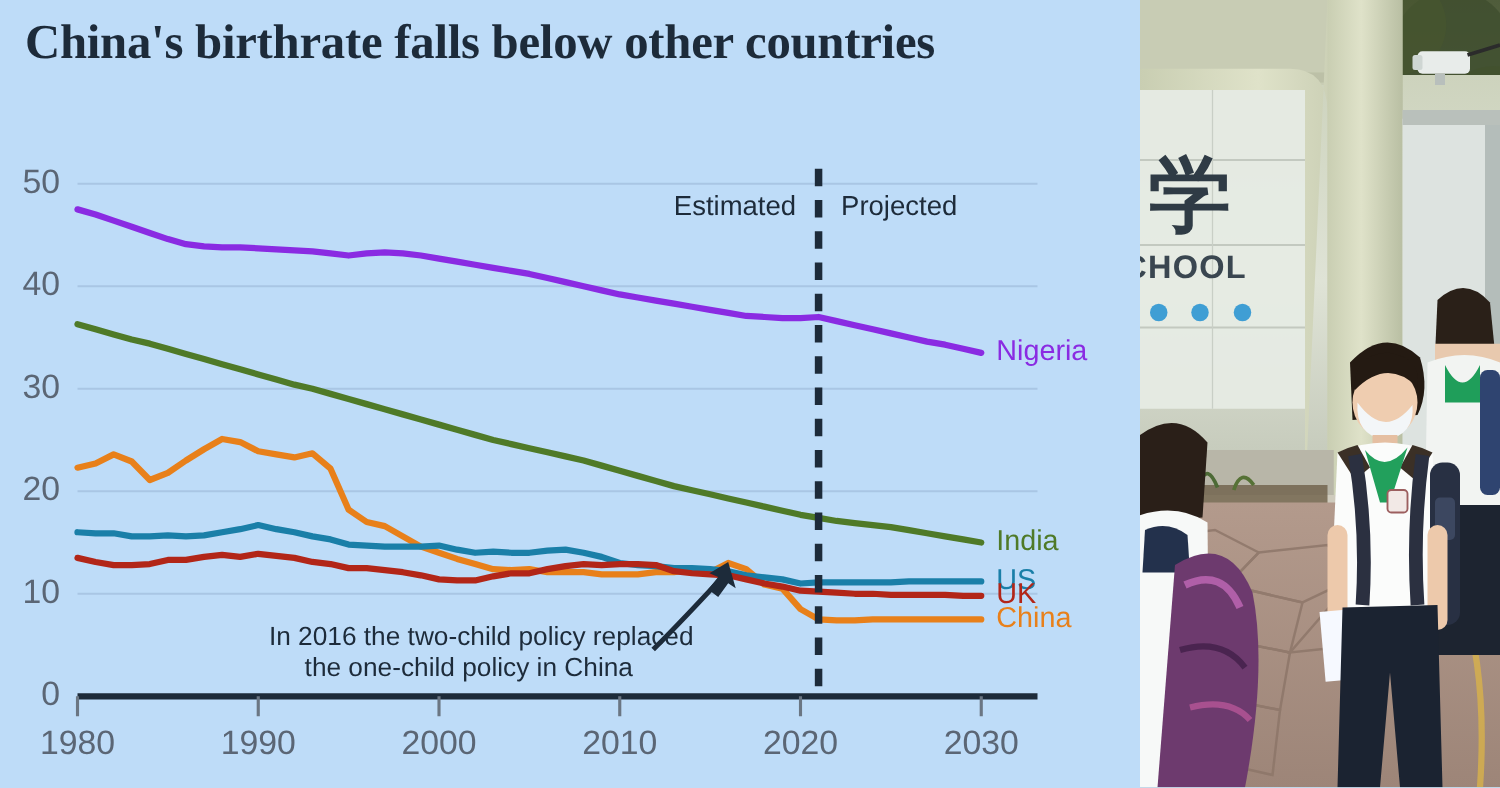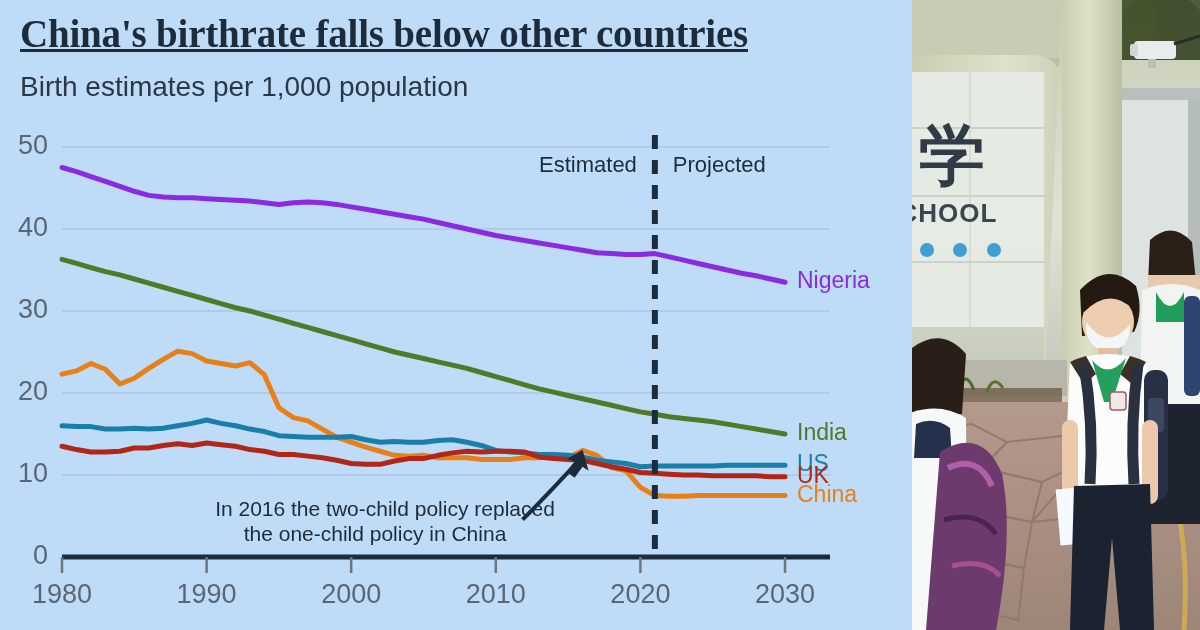--- a/index.html
+++ b/index.html
@@ -13,21 +13,21 @@
 
   
   .chart-panel {
     position:absolute; left:0; top:0; width:912px; height:630px;
     background:#bedcf8;
   }
   .headline {
     position:absolute; left:20px; top:12px;
     font-family:"Liberation Serif", serif;
     font-weight:700; font-size:39px; line-height:44px;
-    color:#1d2b3a; letter-spacing:-0.2px; white-space:nowrap;text-decoration:underline;
+    color:#1d2b3a; letter-spacing:-0.2px; white-space:nowrap;
   }
   .subhead {
     position:absolute; left:20px; top:70px;
     font-size:28px; line-height:34px; color:#2b3744; font-weight:400;
     white-space:nowrap;
   }
   .plot-wrap { position:absolute; left:0; top:0; width:912px; height:630px; }
   svg.plot { position:absolute; left:0; top:0; }
 
   .ytick {
@@ -58,21 +58,20 @@
   .photo-panel svg { display:block; }
 </style>
 </head>
 <body>
 
 <div id="root">
 
   <div class="chart-panel">
 
     <div class="headline">China's birthrate falls below other countries</div>
-    <div class="subhead">Birth estimates per 1,000 population</div>
 
     <div class="plot-wrap">
       <svg class="plot" width="912" height="630" viewBox="0 0 912 630">
         <g id="gridlines">
             <line x1="62" y1="475" x2="830" y2="475" stroke="#a9c6e4" stroke-width="1.5"></line>
             <line x1="62" y1="393" x2="830" y2="393" stroke="#a9c6e4" stroke-width="1.5"></line>
             <line x1="62" y1="311" x2="830" y2="311" stroke="#a9c6e4" stroke-width="1.5"></line>
             <line x1="62" y1="229" x2="830" y2="229" stroke="#a9c6e4" stroke-width="1.5"></line>
             <line x1="62" y1="147" x2="830" y2="147" stroke="#a9c6e4" stroke-width="1.5"></line>
           </g>

